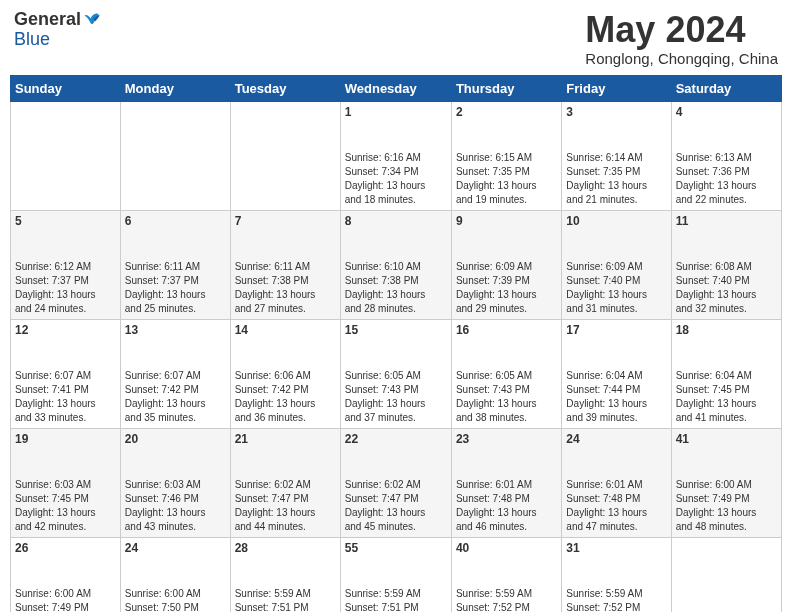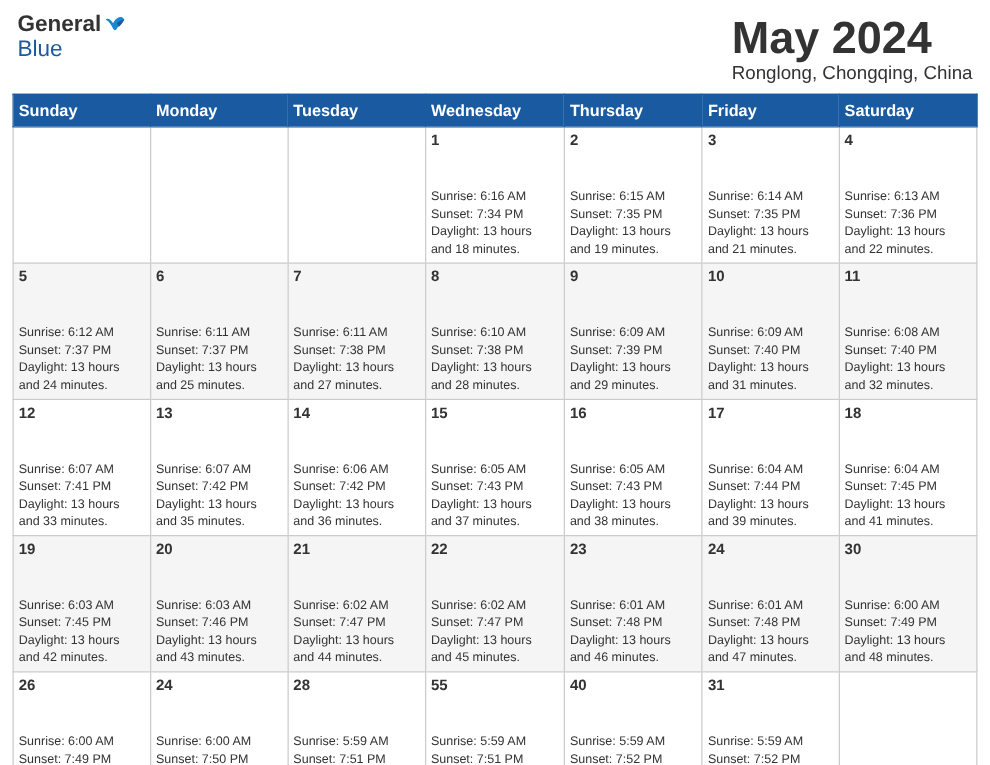--- a/index.html
+++ b/index.html
@@ -229,21 +229,21 @@
         </td>
         <td>
           <span class="day-num">23</span>
           <div class="cell-text">Sunrise: 6:01 AM<br>Sunset: 7:48 PM<br>Daylight: 13 hours<br>and 46 minutes.</div>
         </td>
         <td>
           <span class="day-num">24</span>
           <div class="cell-text">Sunrise: 6:01 AM<br>Sunset: 7:48 PM<br>Daylight: 13 hours<br>and 47 minutes.</div>
         </td>
         <td>
-          <span class="day-num">30</span>
+          <span class="day-num">41</span>
           <div class="cell-text">Sunrise: 6:00 AM<br>Sunset: 7:49 PM<br>Daylight: 13 hours<br>and 48 minutes.</div>
         </td>
       </tr>
       <tr>
         <td>
           <span class="day-num">26</span>
           <div class="cell-text">Sunrise: 6:00 AM<br>Sunset: 7:49 PM<br>Daylight: 13 hours<br>and 49 minutes.</div>
         </td>
         <td>
           <span class="day-num">24</span>

